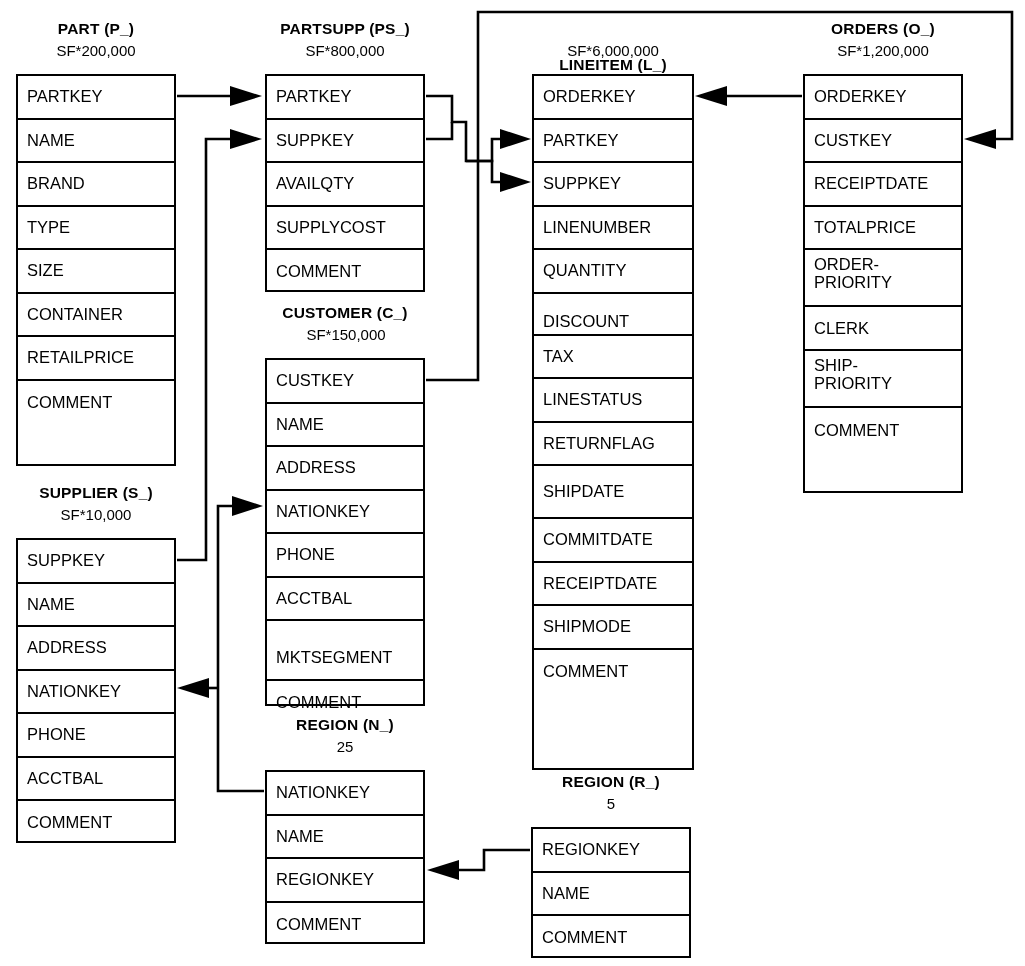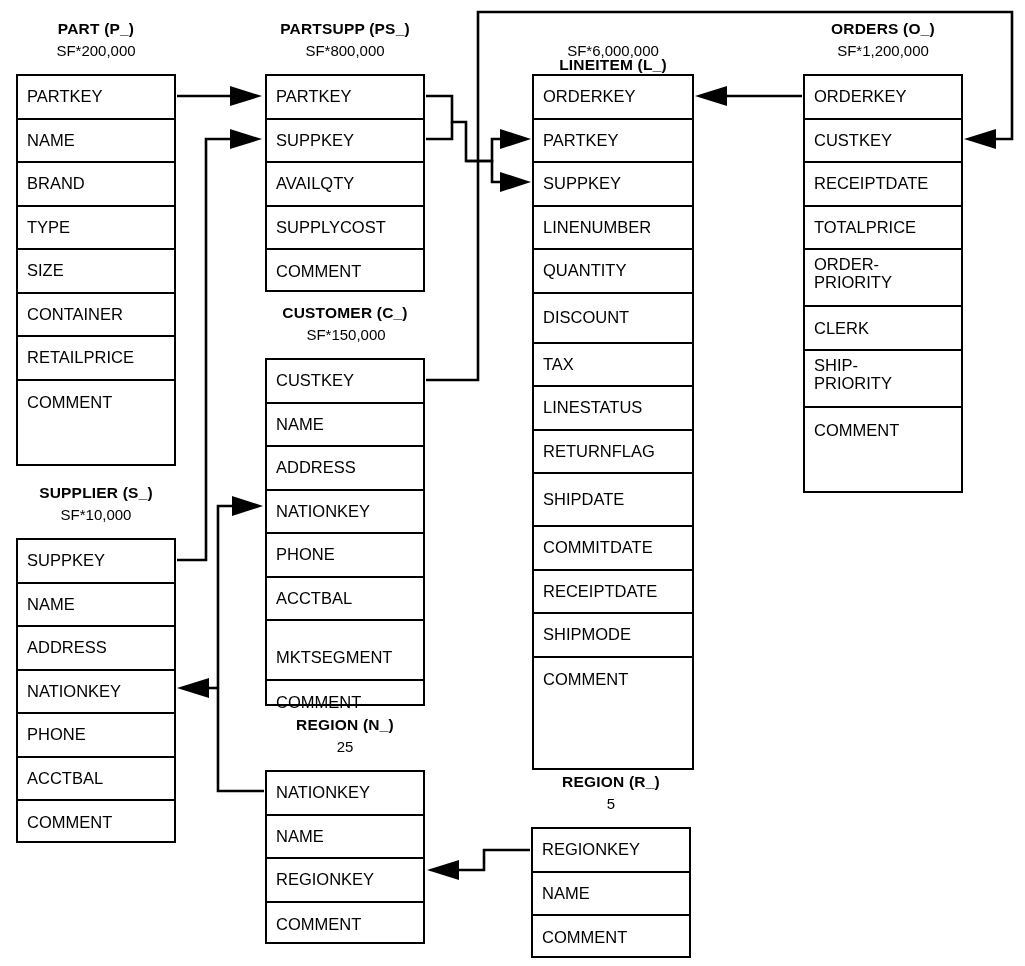--- a/index.html
+++ b/index.html
@@ -122,21 +122,21 @@
     </div>
     <div class="table-block" style="left: 0px; top: 0px;">
       <div class="tbl-title" style="left: 492px; width: 242px; top: 20px; margin-top: 36px;">LINEITEM (L_)</div>
       <div class="tbl-card" style="left: 492px; width: 242px; top: 42px;">SF*6,000,000</div>
       <div class="tbl-box" style="left: 532px; top: 74px; width: 162px; height: 696px;">
         <div class="row" style="height: 43.5px;">ORDERKEY</div>
         <div class="row" style="height: 43.5px;">PARTKEY</div>
         <div class="row" style="height: 43.5px;">SUPPKEY</div>
         <div class="row" style="height: 43.5px;">LINENUMBER</div>
         <div class="row" style="height: 43.5px;">QUANTITY</div>
-        <div class="row" style="height: 50px;">DISCOUNT</div>
+        <div class="row" style="height: 26px; margin-top: 16px;">DISCOUNT</div>
         <div class="row" style="height: 43.5px;">TAX</div>
         <div class="row" style="height: 43.5px;">LINESTATUS</div>
         <div class="row" style="height: 43.5px;">RETURNFLAG</div>
         <div class="row" style="height: 53px;">SHIPDATE</div>
         <div class="row" style="height: 43.5px;">COMMITDATE</div>
         <div class="row" style="height: 43.5px;">RECEIPTDATE</div>
         <div class="row" style="height: 43.5px;">SHIPMODE</div>
         <div class="row" style="height: 43.5px;">COMMENT</div>
       </div>
     </div>

